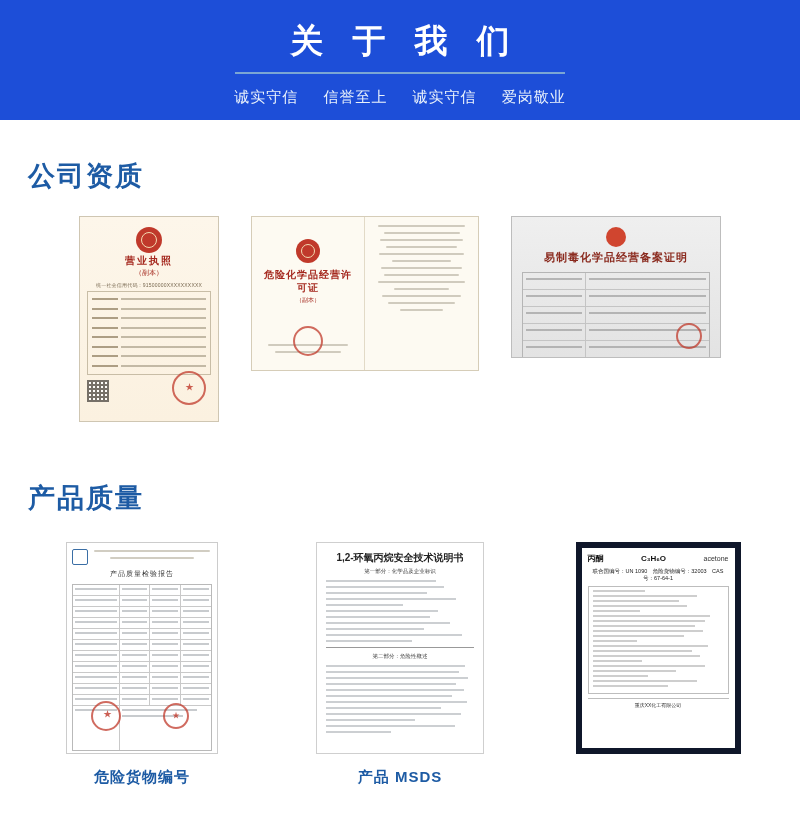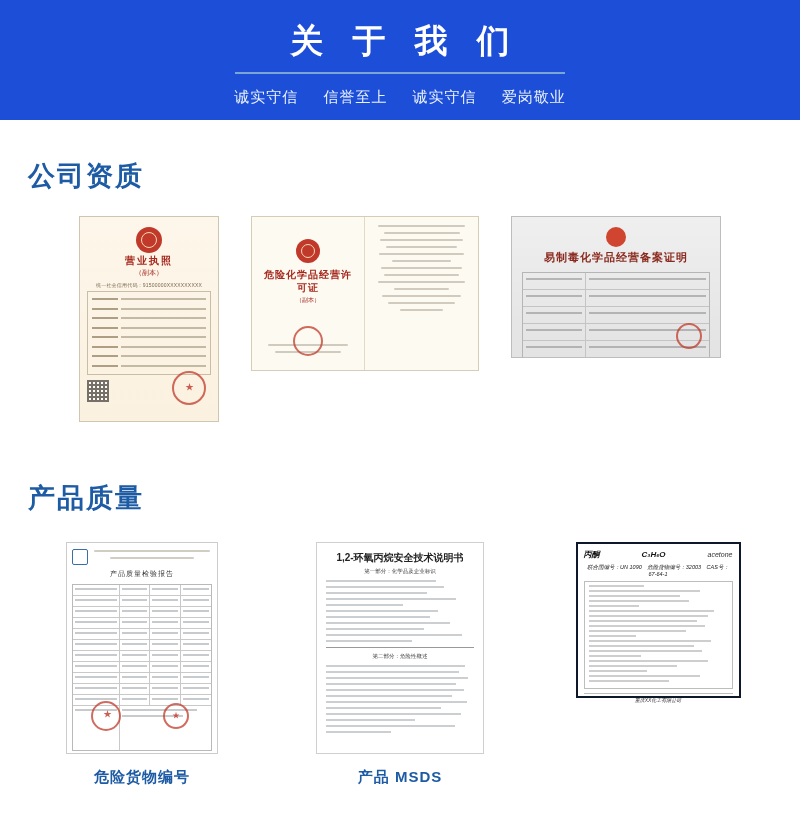--- a/index.html
+++ b/index.html
@@ -309,26 +309,25 @@
     text-align: center;
     color: #444;
     margin: 4px 0 5px 0;
   }
   .msds-line { height: 2px; background: #9aa0a6; opacity: .5; margin-bottom: 4px; }
   .msds-rule { height: 1px; background: #999; margin: 5px 0; }
 
   
   .doc-label {
     width: 165px;
-    height: 156px;
+    height: 212px;
     margin: 0 auto;
     background: #ffffff;
-    border: 2px solid #0f172a;
+    border: 6px solid #0f172a;
     padding: 5px 6px;
-    font-style: italic;
   }
   .lab-head { display: flex; justify-content: space-between; align-items: baseline; }
   .lab-name { font-size: 8px; font-weight: bold; color: #111; }
   .lab-en { font-size: 7px; color: #333; }
   .lab-danger {
     margin-top: 4px;
     display: flex;
     align-items: center;
     gap: 4px;
   }

